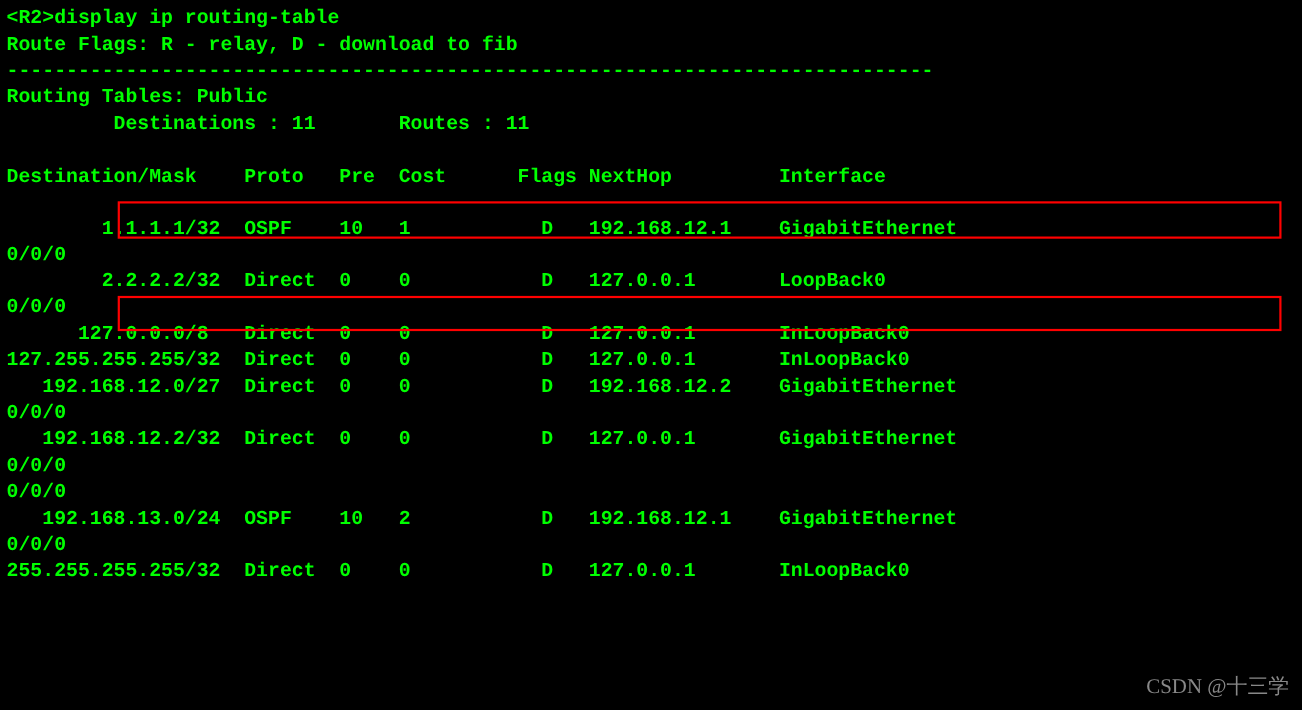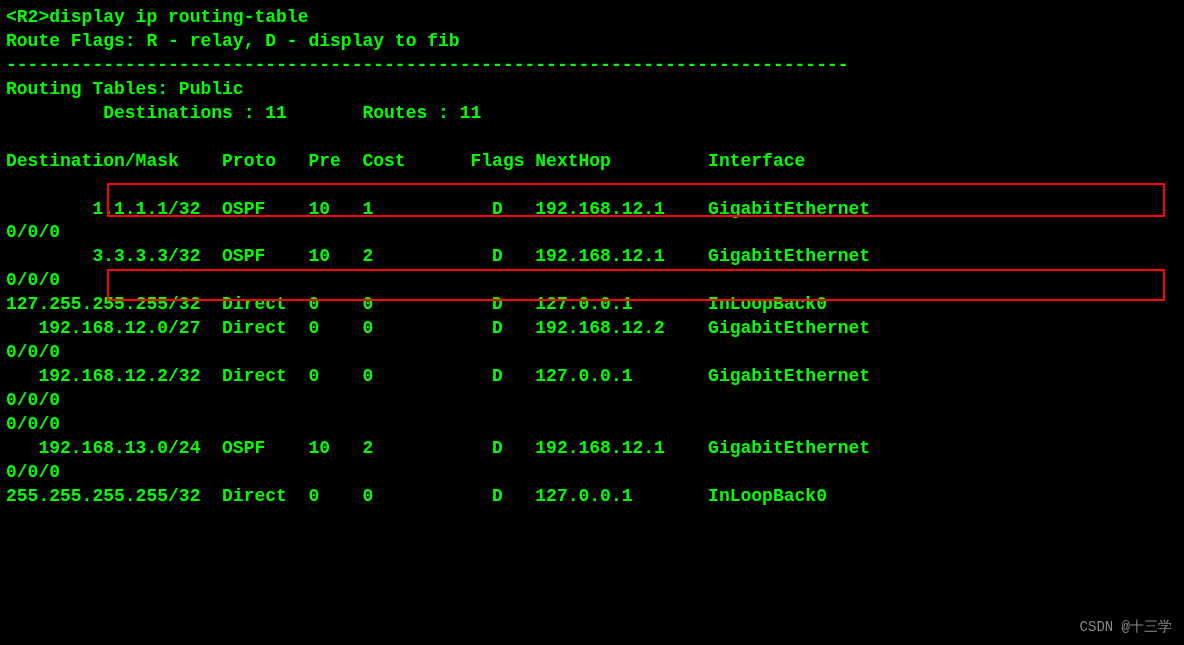--- a/index.html
+++ b/index.html
@@ -34,42 +34,43 @@
       left: 107px;
       top: 269px;
       width: 1058px;
       height: 32px;
     }
     .watermark {
       position: absolute;
       bottom: 8px;
       right: 12px;
       color: #888888;
-      font-size: 14px;
+      font-size: 19px;
       font-weight: normal;
-      font-family: Liberation Mono, monospace;
+      font-family: Liberation Serif, serif;
     }
   </style>
 </head>
 <body>
 
 <div class="line">&lt;R2&gt;display ip routing-table</div>
-<div class="line">Route Flags: R - relay, D - display to fib</div>
+<div class="line">Route Flags: R - relay, D - download to fib</div>
 <div class="line divider">------------------------------------------------------------------------------</div>
 <div class="line">Routing Tables: Public</div>
 <div class="line">         Destinations : 11       Routes : 11</div>
 <div class="line">&nbsp;</div>
 <div class="line">Destination/Mask    Proto   Pre  Cost      Flags NextHop         Interface</div>
 <div class="line">&nbsp;</div>
 
 <div id="routes">
     <div class="line">        1.1.1.1/32  OSPF    10   1           D   192.168.12.1    GigabitEthernet</div>
     <div class="line">0/0/0</div>
-    <div class="line">        3.3.3.3/32  OSPF    10   2           D   192.168.12.1    GigabitEthernet</div>
+    <div class="line">        2.2.2.2/32  Direct  0    0           D   127.0.0.1       LoopBack0</div>
     <div class="line">0/0/0</div>
+    <div class="line">      127.0.0.0/8   Direct  0    0           D   127.0.0.1       InLoopBack0</div>
     <div class="line">127.255.255.255/32  Direct  0    0           D   127.0.0.1       InLoopBack0</div>
     <div class="line">   192.168.12.0/27  Direct  0    0           D   192.168.12.2    GigabitEthernet</div>
     <div class="line">0/0/0</div>
     <div class="line">   192.168.12.2/32  Direct  0    0           D   127.0.0.1       GigabitEthernet</div>
     <div class="line">0/0/0</div>
     <div class="line">0/0/0</div>
     <div class="line">   192.168.13.0/24  OSPF    10   2           D   192.168.12.1    GigabitEthernet</div>
     <div class="line">0/0/0</div>
     <div class="line">255.255.255.255/32  Direct  0    0           D   127.0.0.1       InLoopBack0</div>
   </div>

